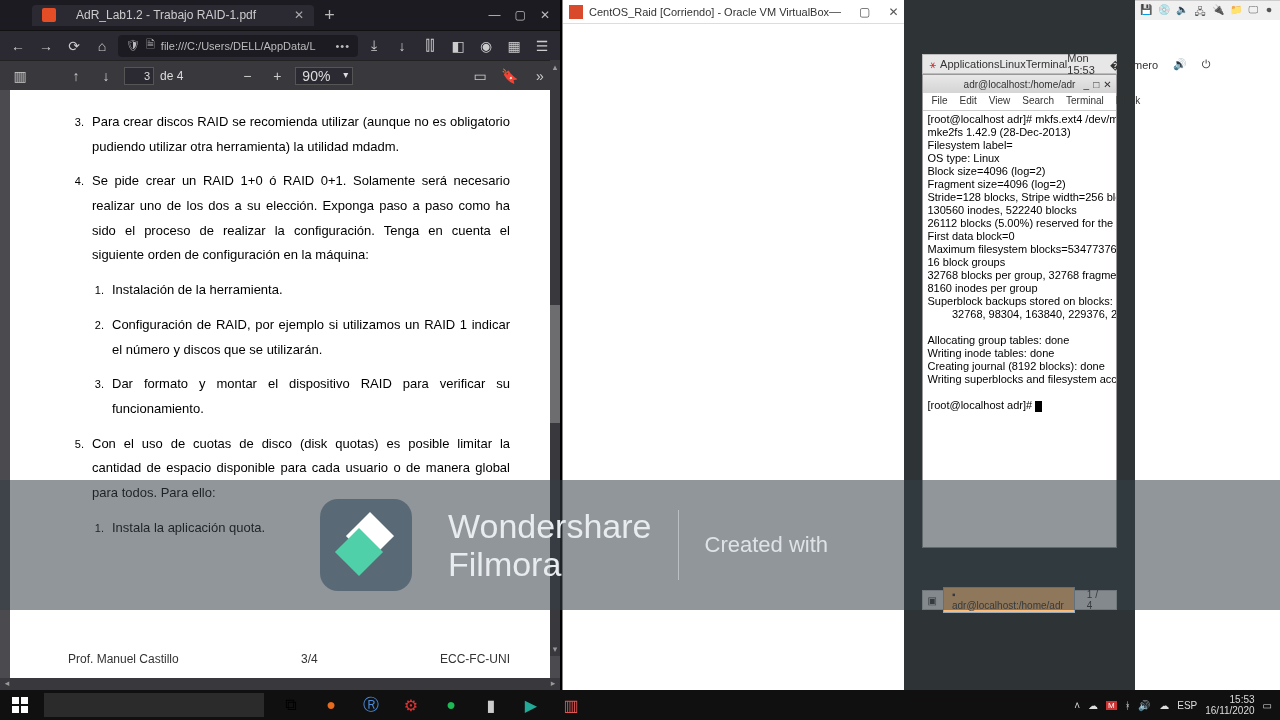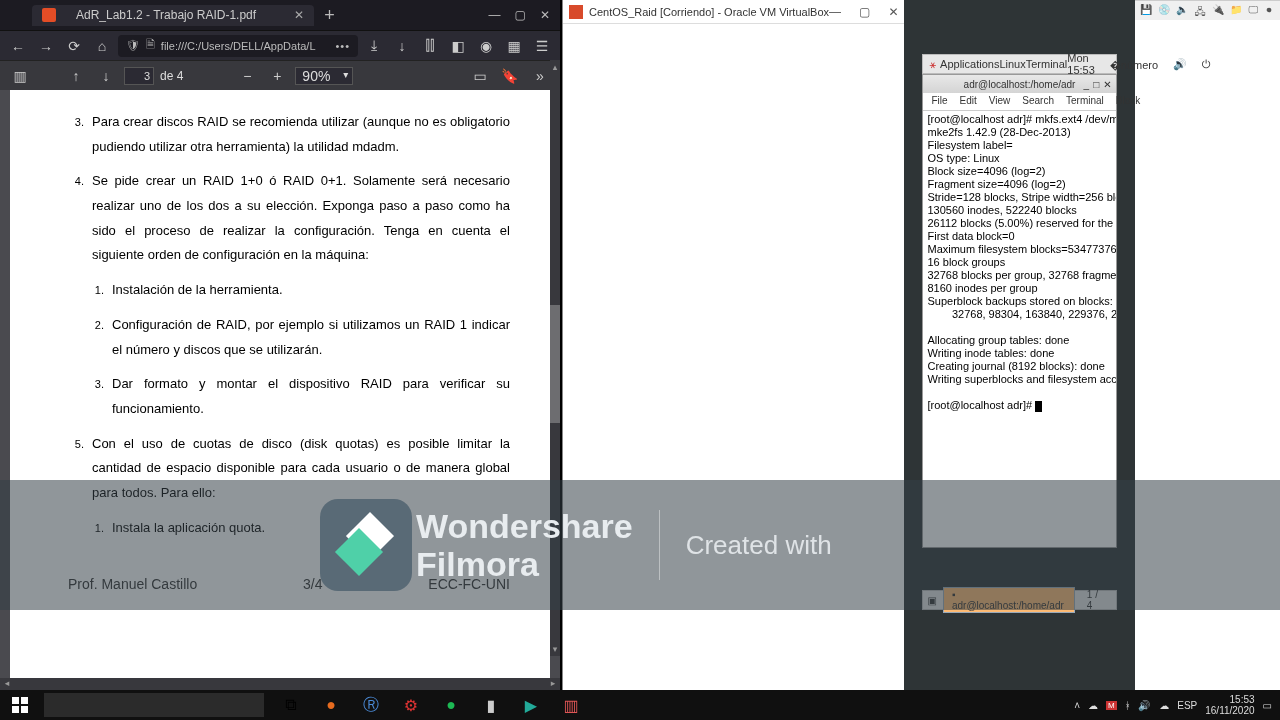--- a/index.html
+++ b/index.html
@@ -21,21 +21,21 @@
 .pdf-ctrl{height:30px;background:#38383d;display:flex;align-items:center;gap:6px;padding:0 8px;color:#ddd;font-size:12px;border-top:1px solid #222}
 .pnum{width:30px;height:18px;background:#2b2a33;border:1px solid #555;color:#ddd;text-align:right;padding-right:3px;font-size:11px}
 .zoomsel{height:18px;background:#2b2a33;border:1px solid #555;color:#ddd;font-size:14px;padding:0 22px 0 6px;display:flex;align-items:center;position:relative}
 .zoomsel:after{content:"▾";position:absolute;right:4px;top:1px;font-size:10px}
 .pdf-body{flex:1;background:#4a4a4f;position:relative;display:flex;justify-content:center;overflow:hidden}
 .pdf-page{margin:0;width:540px;background:#fff;color:#000;font-family:"Times New Roman",serif;font-size:13px;padding:10px 40px 20px 58px;position:relative}
 .li{display:flex;margin:10px 0;text-align:justify;line-height:1.9}
 .li .n{width:24px;flex-shrink:0;font-size:11px;text-align:right;padding-right:8px;padding-top:2px}
 .li .t{flex:1}
 .sub{padding-left:20px}
-.pg-foot{display:flex;justify-content:space-between;font-size:14px;margin-top:36px;color:#333}
+.pg-foot{display:flex;justify-content:space-between;font-size:12px;margin-top:112px;color:#333}
 .sbv{position:absolute;right:0;top:60px;width:10px;height:596px;background:#38383d}
 .sbv .th{position:absolute;left:0;top:245px;width:10px;height:118px;background:#6d6d70}
 .sbv .ar{position:absolute;left:0;width:10px;height:14px;background:#38383d;color:#999;font-size:9px;text-align:center;line-height:14px}
 .sbh{position:absolute;left:0;bottom:0;width:560px;height:12px;background:#38383d}
 .sbh .ar{position:absolute;top:0;width:14px;height:12px;background:#38383d;color:#999;font-size:9px;text-align:center}
 
 
 .vb{position:absolute;left:562px;top:0;width:842px;height:690px;background:#fff;display:flex;flex-direction:row;border-left:1px solid #888}
 .vb-title{height:24px;background:#fff;display:flex;align-items:center;font-size:11px;padding:0 6px;border-bottom:1px solid #ddd;color:#333}
 .vb-title .cube{width:14px;height:14px;background:#d84a2b;margin-right:6px}
@@ -64,23 +64,23 @@
 .wicons{display:flex;gap:2px;margin-left:8px}
 .wicons .app{width:38px;height:30px;display:flex;align-items:center;justify-content:center;font-size:16px}
 .tray{margin-left:auto;display:flex;align-items:center;gap:8px;color:#ddd;font-size:10px;padding-right:8px}
 .tray .clock{text-align:right;line-height:11px}
 
 
 .wm{position:absolute;left:0;top:480px;width:1280px;height:130px;background:rgba(52,63,71,.55);display:flex;align-items:center;color:#e8ecef;pointer-events:none}
 .wm .logo{width:92px;height:92px;background:#596a76;border-radius:18px;margin-left:320px;display:flex;align-items:center;justify-content:center;transform:rotate(0)}
 .wm .logo .d1{width:34px;height:34px;background:#fff;transform:rotate(45deg);position:absolute;margin-top:-18px;margin-left:8px}
 .wm .logo .d2{width:34px;height:34px;background:#4fd0a8;transform:rotate(45deg);position:absolute;margin-top:14px;margin-left:-14px}
-.wm .brand{margin-left:4px;font-size:34px;font-weight:700;line-height:38px}
+.wm .brand{margin-left:36px;font-size:34px;font-weight:400;line-height:38px}
 .wm .sep{width:1px;height:70px;background:rgba(255,255,255,.4);margin:0 26px}
-.wm .txt{font-size:26px;line-height:38px;opacity:.9}
+.wm .txt{font-size:22px;line-height:38px;opacity:.9}
 </style>
 </head>
 <body>
 
 <div class="screen">
 
 <div class="ff">
   <div class="ff-titlebar">
     <div class="ff-tab">
       <span class="fav"></span>

